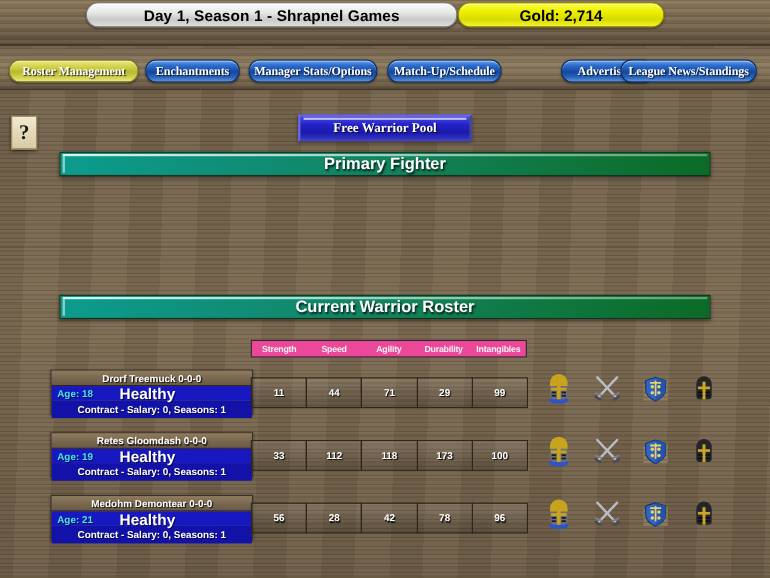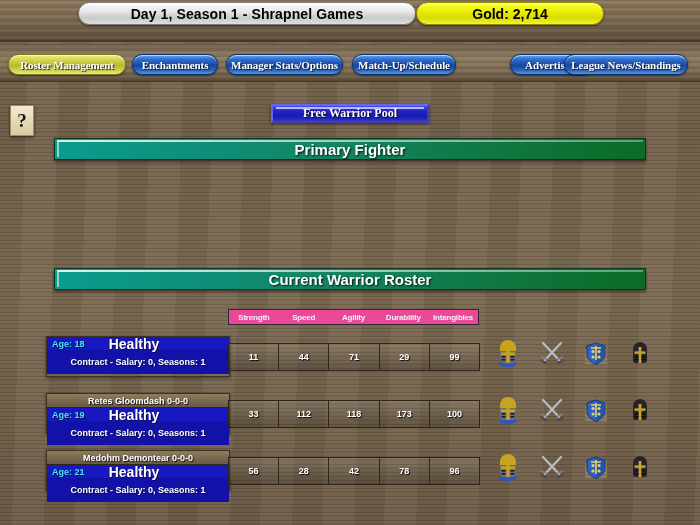--- a/index.html
+++ b/index.html
@@ -126,21 +126,21 @@
     font-weight: bold;
     font-size: 19px;
     color: #161616;
     cursor: pointer;
   }
 
   
   .pool-btn {
     position: absolute;
     left: 271px; top: 104px;
-    width: 158px; height: 19px;
+    width: 158px; height: 25px;
     background: linear-gradient(180deg, #4a4ae6 0%, #2222c8 35%, #1a1aaa 70%, #3434cf 100%);
     border: 2px outset #6666ee;
     display: flex; align-items: center; justify-content: center;
     font-family: "Liberation Serif", serif;
     font-weight: bold;
     font-size: 12px;
     color: #fff;
     text-shadow: 1px 1px 1px rgba(0,0,0,0.8);
     cursor: pointer;
     box-shadow: 0 1px 3px rgba(0,0,0,0.55);
@@ -239,21 +239,21 @@
   }
   .wcard-status {
     position: absolute; left: 0; right: 8px;
     text-align: center;
     font-family: "Liberation Sans", sans-serif;
     font-size: 14px; font-weight: bold;
     color: #ffffff;
     text-shadow: 1px 1px 0 rgba(0,0,0,0.6);
   }
   .wcard-contract {
-    height: 24px;
+    height: 16px;
     background: #1212a8;
     display: flex; align-items: center; justify-content: center;
     font-family: "Liberation Sans", sans-serif;
     font-size: 9px; font-weight: bold;
     color: #ffffff;
     text-shadow: 1px 1px 0 rgba(0,0,0,0.6);
     white-space: nowrap;
   }
 
   
@@ -314,20 +314,21 @@
     <div>Strength</div>
     <div>Speed</div>
     <div>Agility</div>
     <div>Durability</div>
     <div>Intangibles</div>
   </div>
 
 <div id="roster-root">
     <div class="warrior-row" style="top: 336px;">
       <div class="wcard">
+        <div class="wcard-name">Drorf Treemuck  0-0-0</div>
         <div class="wcard-mid">
           <span class="wcard-age">Age: 18</span>
           <span class="wcard-status">Healthy</span>
         </div>
         <div class="wcard-contract">Contract - Salary: 0, Seasons: 1</div>
       </div>
       <div class="stat-boxes">
         <div>11</div>
         <div>44</div>
         <div>71</div>

